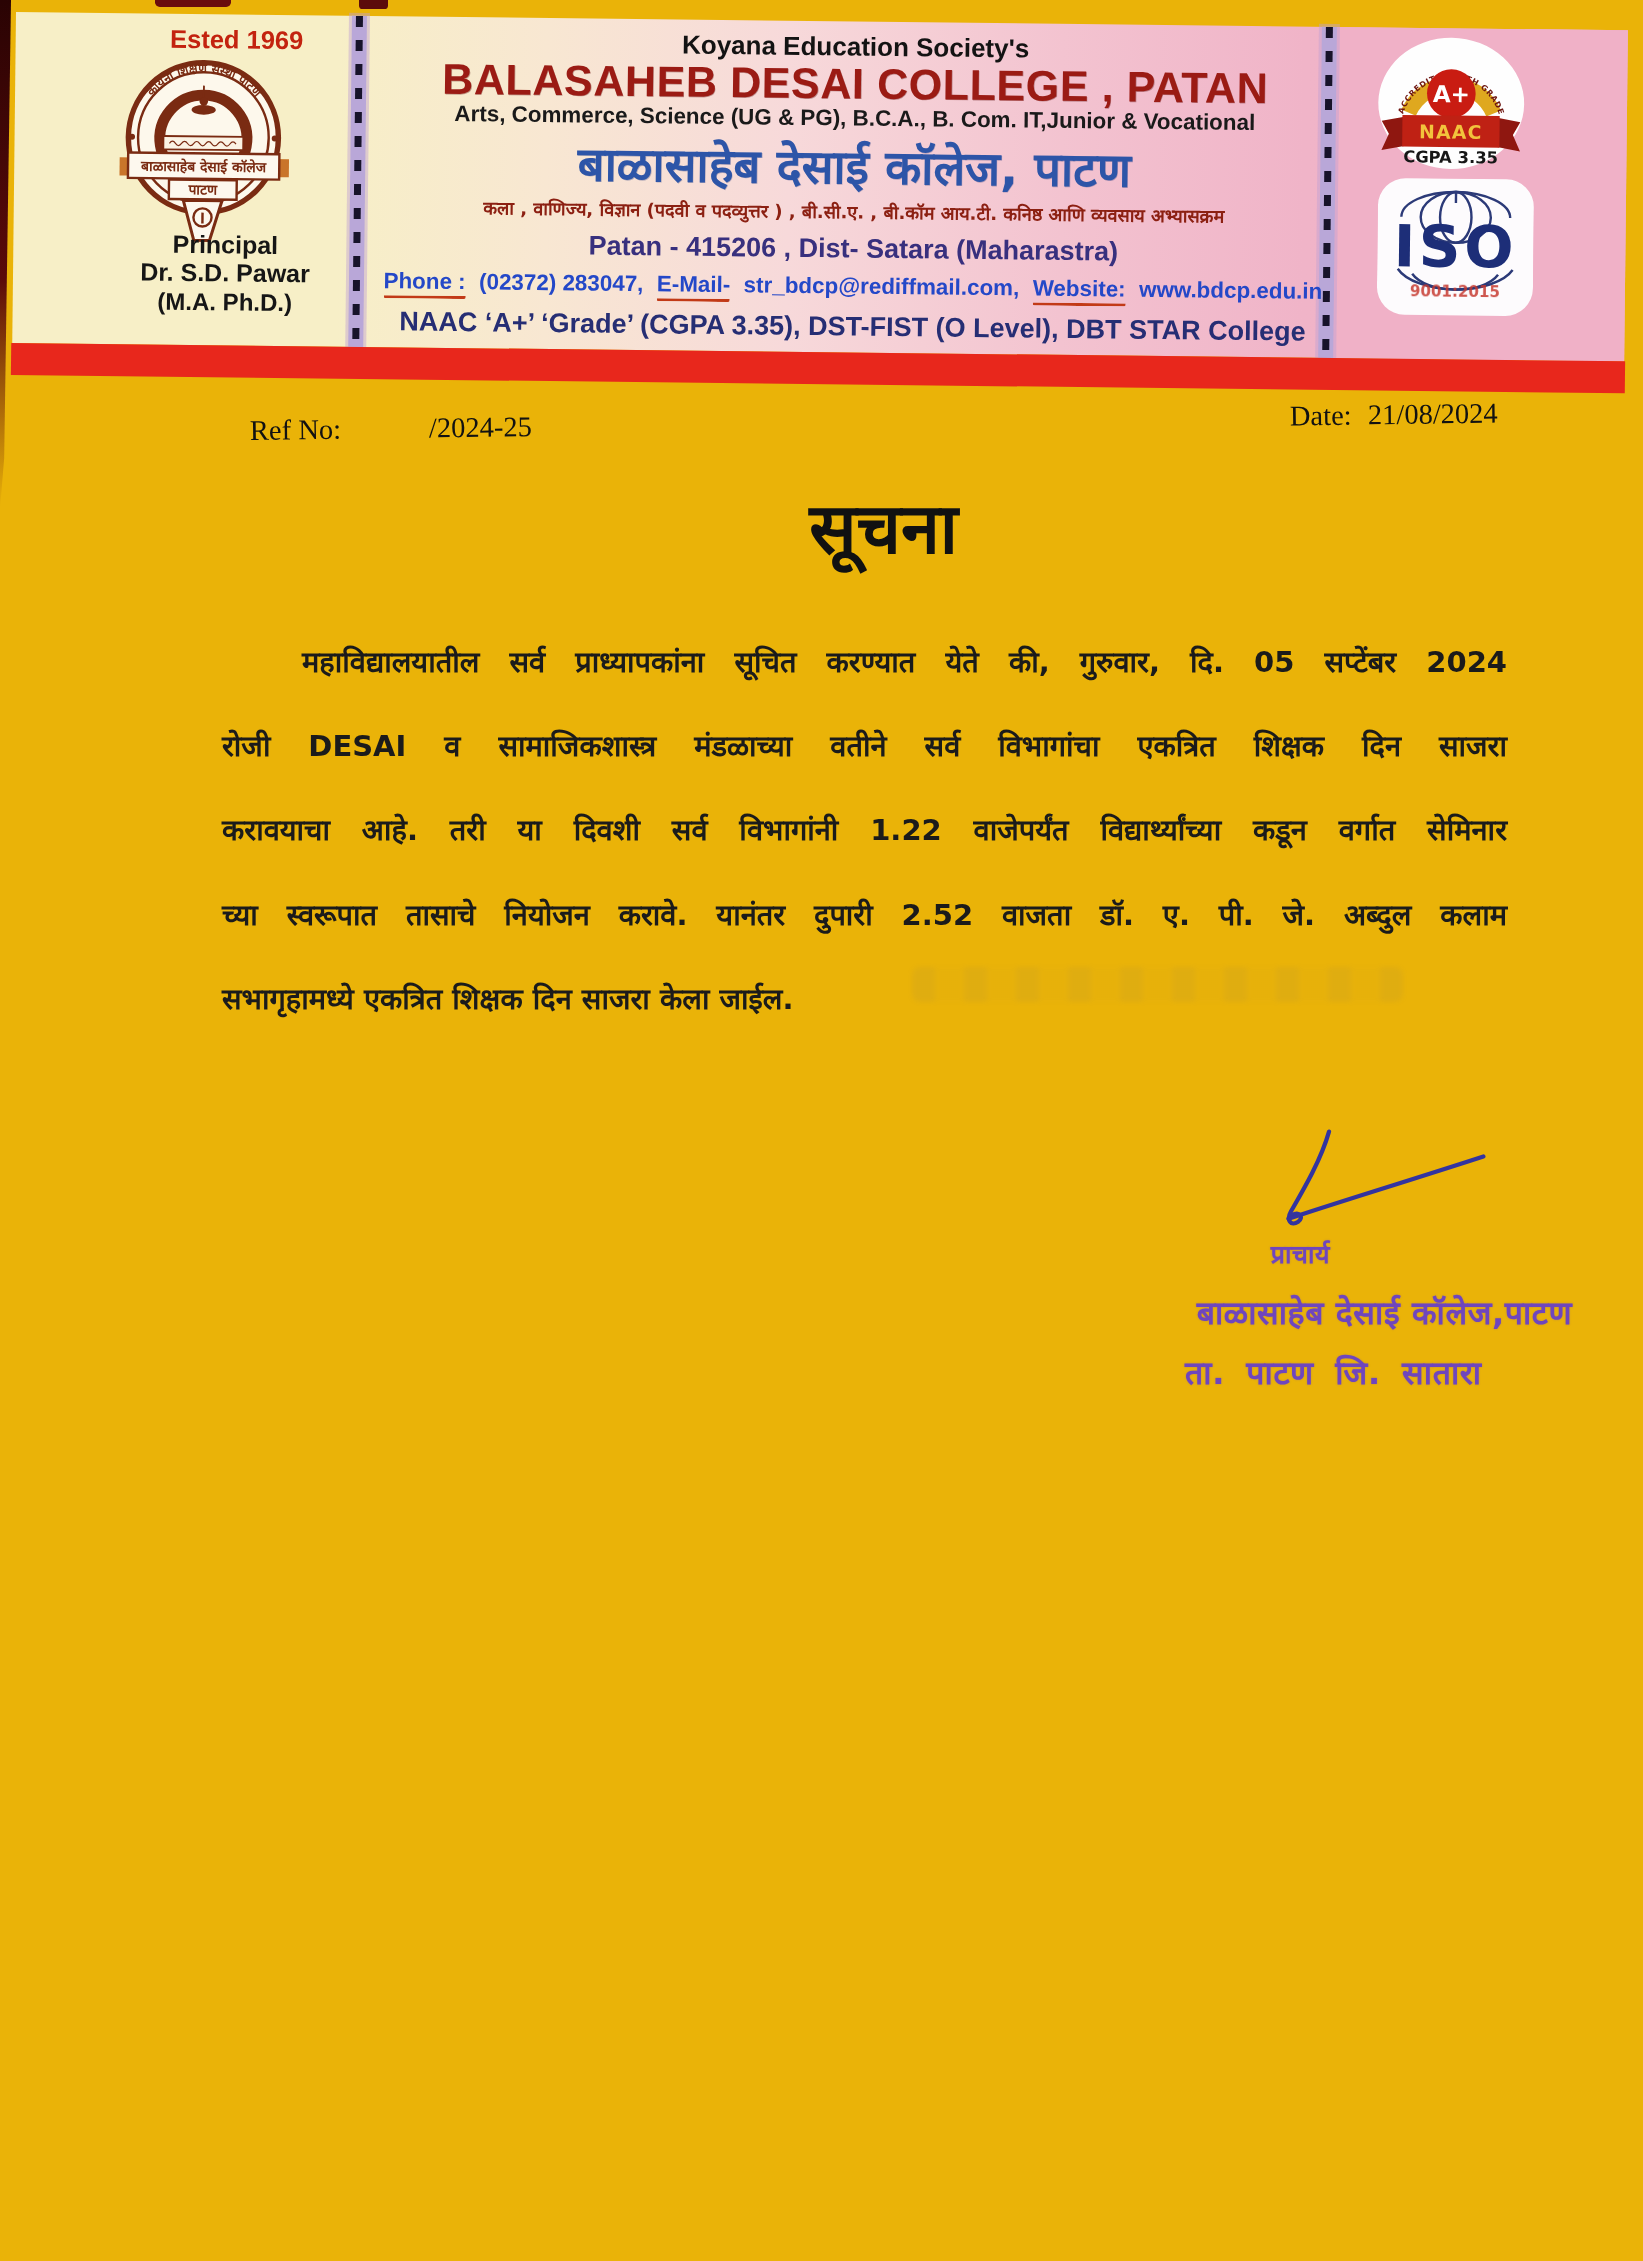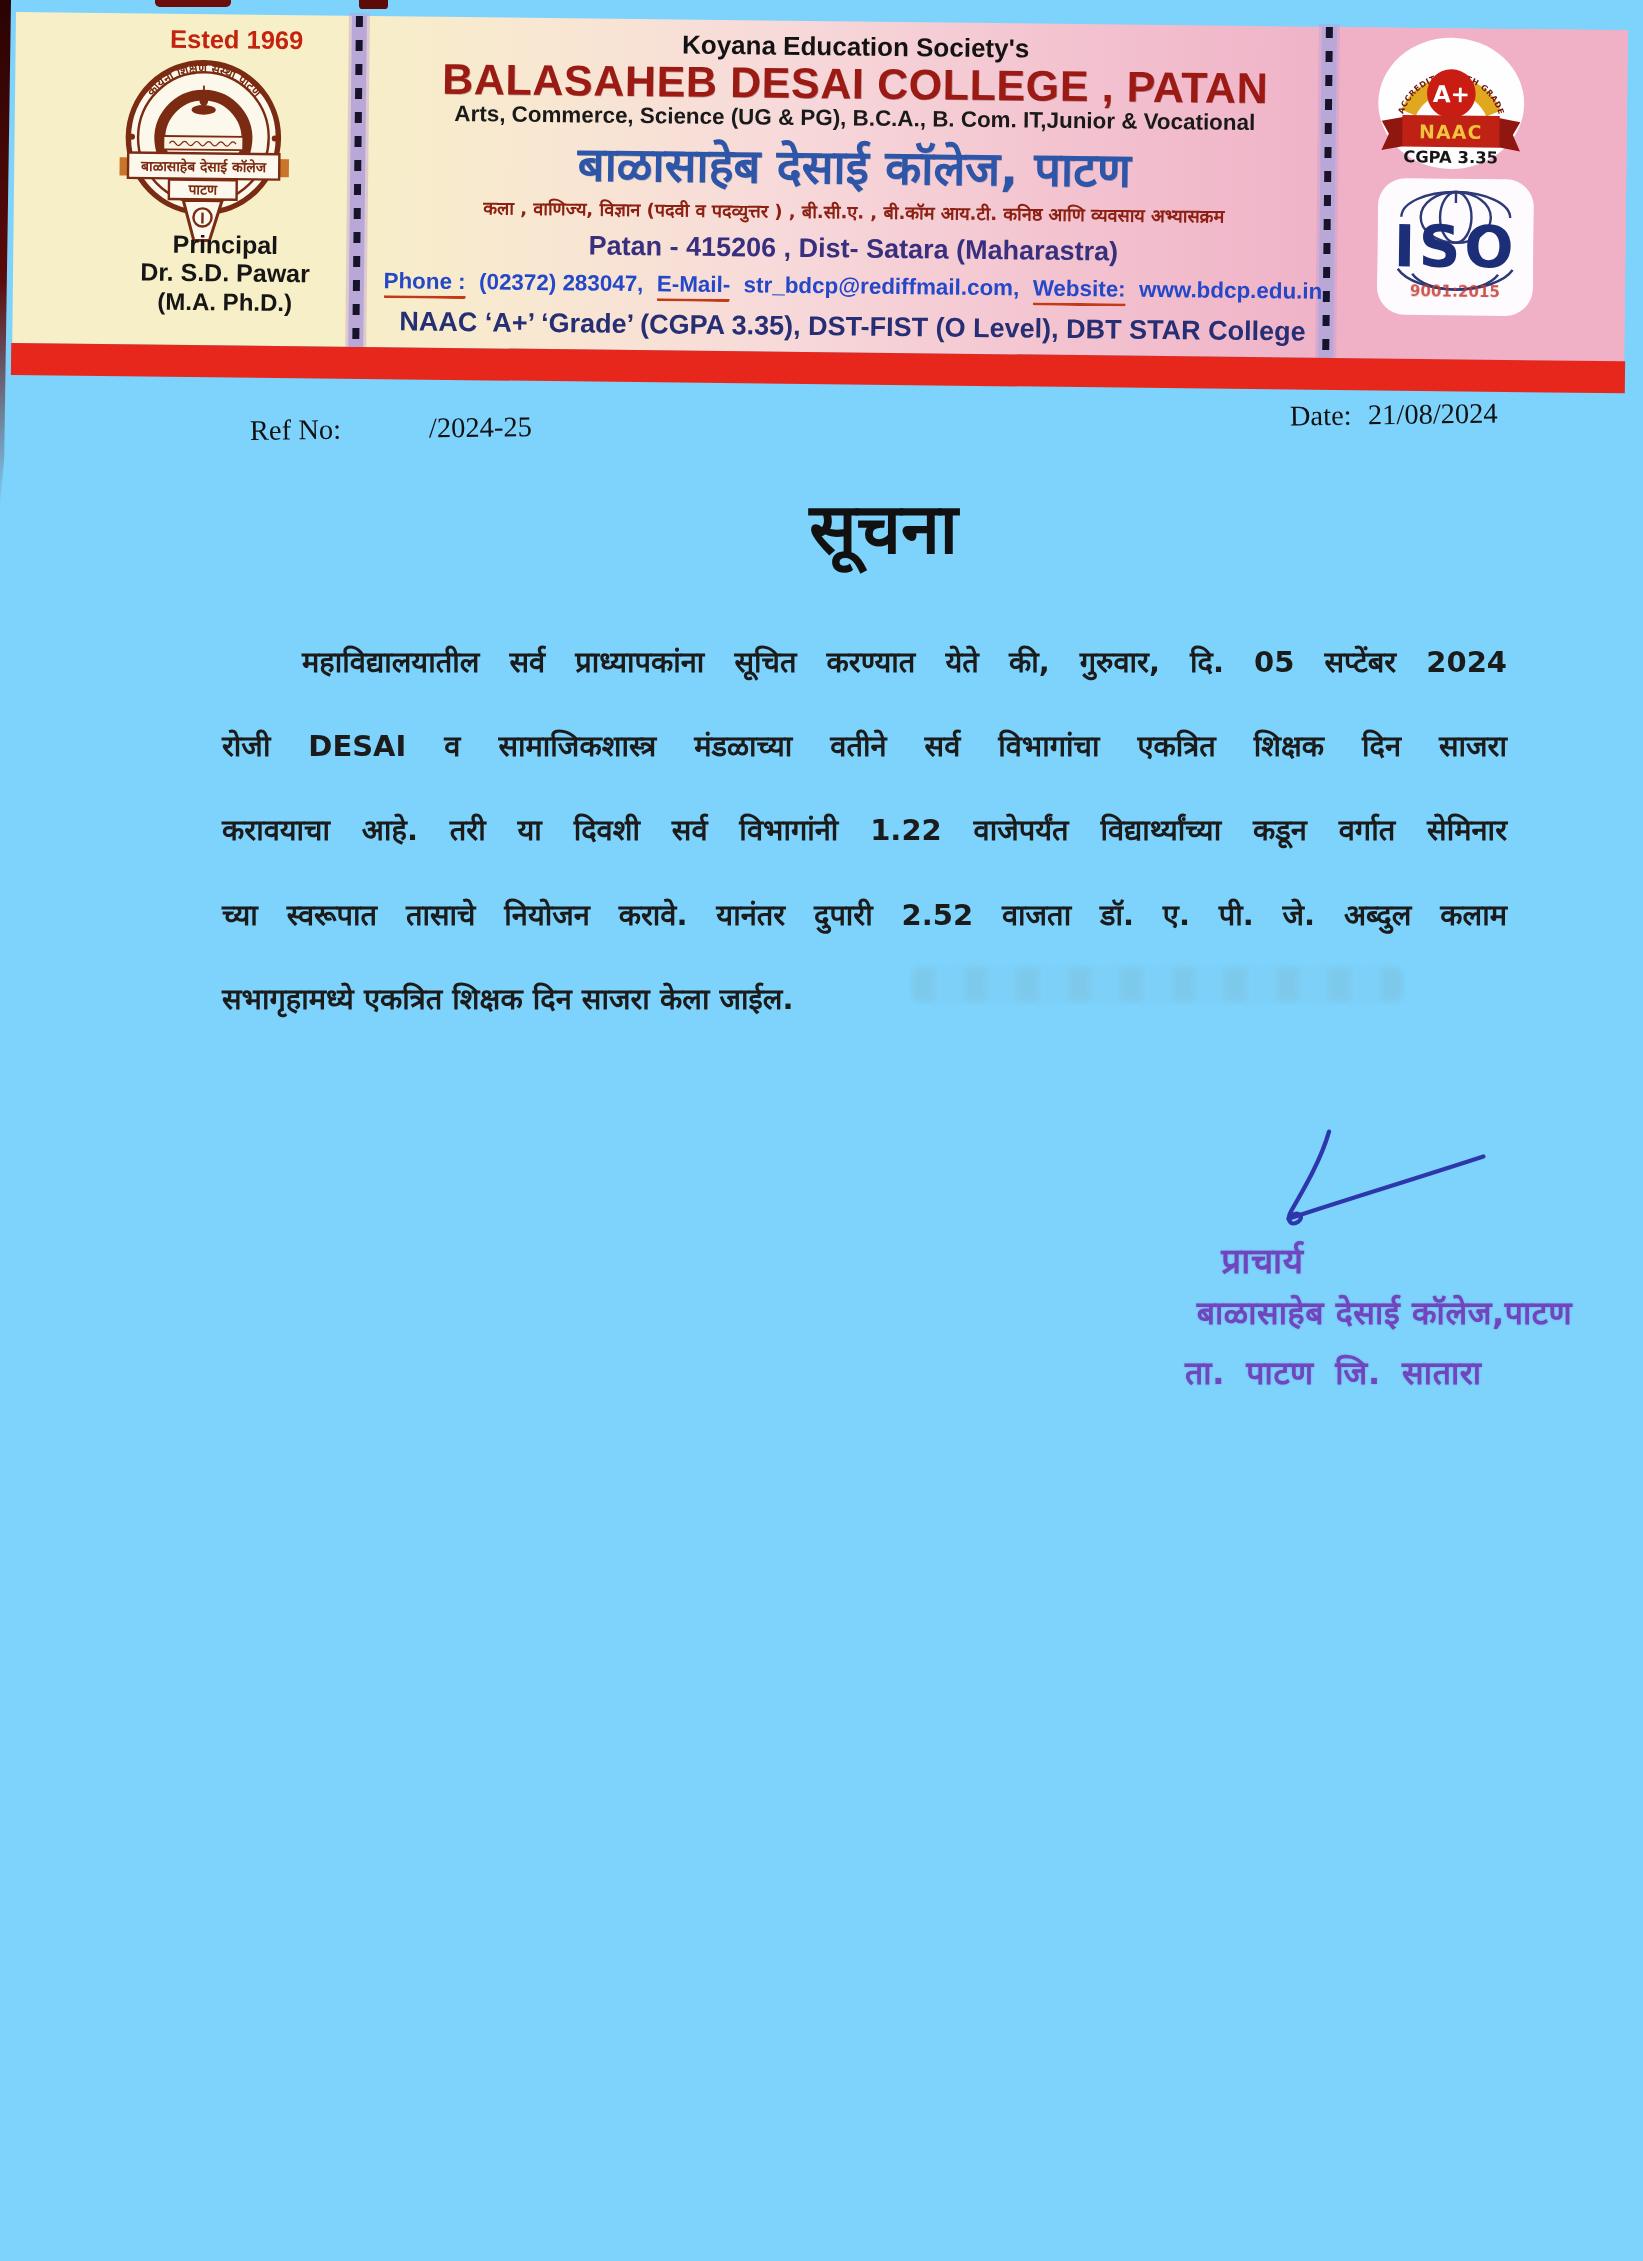--- a/index.html
+++ b/index.html
@@ -1,16 +1,16 @@
 <!DOCTYPE html>
 <html style="font-size:9.7px"><head>
 <meta charset="utf-8">
 <style>
   html,body{margin:0;padding:0;background:#e9e9e9;}
-  #page{position:relative;width:1643px;height:2261px;background:#7dd3fc;overflow:hidden;
+  #page{position:relative;width:1643px;height:2261px;background:#eab308;overflow:hidden;
         font-family:"Liberation Sans",sans-serif;}
   .dev{font-family:"DejaVu Sans",sans-serif;}
   
   .edge-left{position:absolute;left:0;top:0;width:11px;height:509px;
     background:linear-gradient(180deg,#2a0303 0%,#5a0a0a 55%,rgba(90,10,10,0) 100%);
     clip-path:polygon(0 0,100% 0,38% 90%,0 100%);}
   .nub1{position:absolute;left:155px;top:0;width:76px;height:7.3px;background:#6a0d0d;border-radius:0 0 4.8px 4.8px;}
   .nub2{position:absolute;left:359px;top:0;width:29px;height:9px;background:#5c0b0b;border-radius:0 0 3.6px 3.6px;}
   .ghost{position:absolute;left:912px;top:967px;width:491px;height:35px;opacity:.55;
     background:repeating-linear-gradient(90deg,rgba(130,118,95,.18) 0 23px,rgba(130,118,95,.05) 23px 52px);
@@ -55,21 +55,21 @@
     font-size:70px;font-weight:700;color:#111;}
   .notice-body{position:absolute;left:222px;top:632px;width:1285px;color:#1b1b1b;}
   .nline{position:absolute;left:0;width:1285px;font-size:29px;line-height:61px;font-weight:600;
     text-align:justify;text-align-last:justify;box-sizing:border-box;white-space:normal;}
   .l0{top:0;padding-left:80px;} .l1{top:84px;} .l2{top:168px;} .l3{top:253px;}
   .l4{top:337px;text-align-last:left;}
   
   .signature{position:absolute;left:1230px;top:1128px;}
   .stamp{position:absolute;color:#6f46bd;font-weight:600;text-align:center;
     text-shadow:0 0 1.8px rgba(111,70,189,.45);letter-spacing:0.6px;white-space:nowrap;}
-  .st1{top:1236px;left:1190px;width:145px;font-size:35px;}
+  .st1{top:1236px;left:1228px;width:145px;font-size:25px;}
   .st2{top:1290px;left:1118px;width:533px;font-size:32px;}
   .st3{top:1350px;left:1185px;width:255px;font-size:32px;word-spacing:9.7px;}
   svg text{font-family:"DejaVu Sans",sans-serif;}
 </style>
 </head>
 <body>
 
 <div id="page">
 
   <div class="edge-left"></div>

